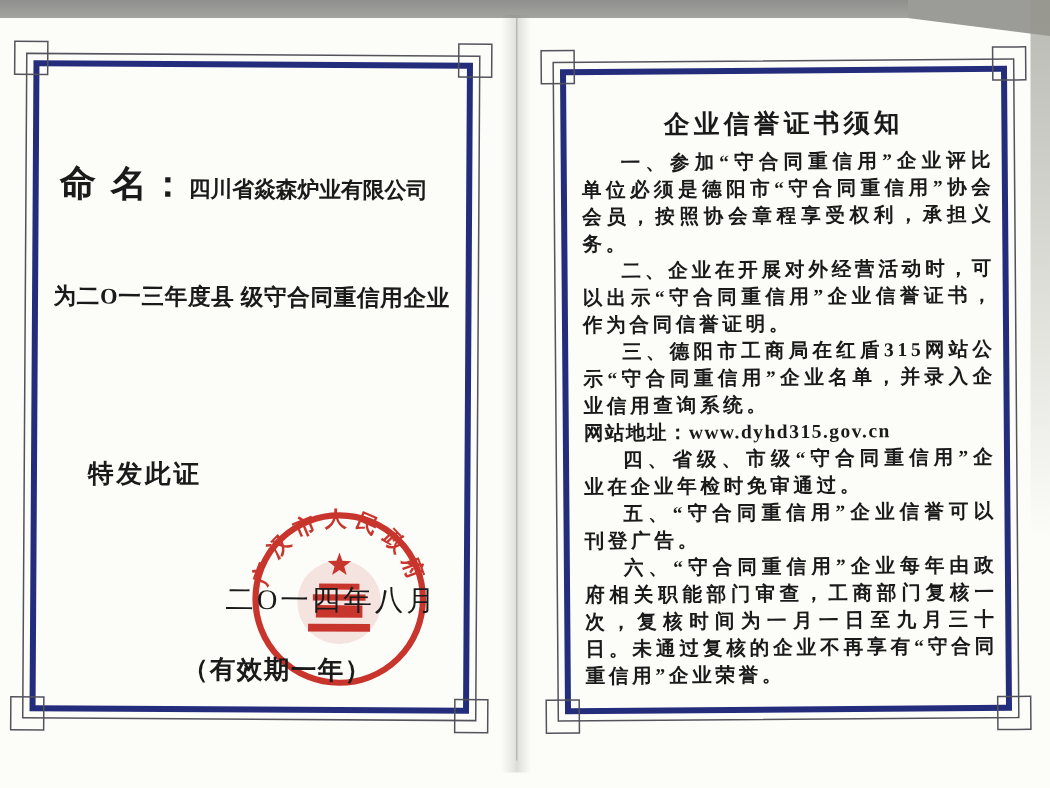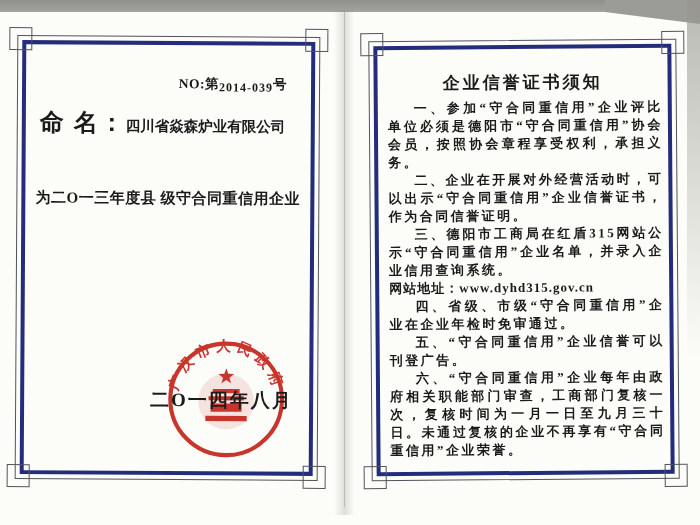--- a/index.html
+++ b/index.html
@@ -36,21 +36,21 @@
   .name-line{position:absolute;left:22px;top:70px;white-space:nowrap;}
   .name-label{font-size:24px;font-weight:700;letter-spacing:2px;}
   .company{font-size:14.5px;font-weight:700;margin-top:36px;}
   .award{position:absolute;left:8px;right:8px;top:152px;text-align:center;
     font-size:15px;font-weight:700;letter-spacing:.5px;white-space:nowrap;}
   .issue{position:absolute;left:42px;top:268px;font-size:17px;font-weight:700;letter-spacing:2px;}
   .seal{position:absolute;left:148px;top:300px;width:124px;height:124px;}
   .seal-ring{fill:none;stroke:#c8352d;stroke-width:4;}
   .seal-text{fill:#c8352d;font-size:14px;font-weight:700;letter-spacing:5px;}
   .seal-emblem{fill:#c8352d;}
-  .date-line{position:absolute;left:134px;top:350px;font-size:19px;font-weight:700;letter-spacing:2px;white-space:nowrap;}
+  .date-line{position:absolute;left:134px;top:350px;font-size:19px;font-weight:400;letter-spacing:2px;white-space:nowrap;}
   .validity{position:absolute;left:106px;top:398px;font-size:17px;font-weight:700;letter-spacing:1px;white-space:nowrap;}
 
   
   .notice-title{position:absolute;left:0;right:0;top:30px;text-align:center;
     font-size:17px;font-weight:700;letter-spacing:3px;}
   .notice-body{position:absolute;left:18px;right:13px;top:58px;}
   .para{margin:0;text-indent:2em;text-align:justify;text-align-last:left;
     font-size:13px;font-weight:700;line-height:18px;letter-spacing:2.5px;word-break:break-all;}
   .para.no-indent{text-indent:0;letter-spacing:1px;}
 </style>
@@ -65,48 +65,47 @@
   <div class="crease"></div>
   <div class="crease-line"></div>
 
   <div class="page left">
     <div class="navy-border"></div>
     <div class="corner c-tl"></div>
     <div class="corner c-tr"></div>
     <div class="corner c-bl"></div>
     <div class="corner c-br"></div>
 
-    <div class="cert-no">
-      <span>NO:第</span><span class="num">2014-039</span><span>号</span>
-    </div>
 
     <div class="name-line">
       <span class="name-label">命 名：</span><span class="company">四川省焱森炉业有限公司</span>
     </div>
 
     <div class="award">为二O一三年度县 级守合同重信用企业</div>
 
+    <div class="issue">特发此证</div>
 
     <svg class="seal" viewBox="0 0 120 120" aria-hidden="true">
       <circle class="seal-ring" cx="60" cy="60" r="54"></circle>
       <circle cx="60" cy="62" r="27" fill="#c8352d" opacity="0.12"></circle>
       <path id="sealArc" d="M 13,60 A 47,47 0 1 1 107,60" fill="none"></path>
       <text class="seal-text">
         <textPath href="#sealArc" startOffset="50%" text-anchor="middle">广汉市人民政府</textPath>
       </text>
       <g class="seal-emblem">
         <polygon transform="translate(60,38)" points="0,-8 -1.9,-2.7 -7.6,-2.5 -3.1,1 -4.7,6.5 0,3.3 4.7,6.5 3.1,1 7.6,-2.5 1.9,-2.7"></polygon>
         <rect x="47" y="50" width="26" height="4"></rect>
         <rect x="43" y="57" width="34" height="4"></rect>
         <rect x="45" y="64" width="30" height="8"></rect>
         <rect x="40" y="76" width="40" height="5"></rect>
       </g>
     </svg>
 
     <div class="date-line">二O一四年八月</div>
+    <div class="validity">（有效期一年）</div>
   </div>
 
   <div class="page right">
     <div class="navy-border"></div>
     <div class="corner c-tl"></div>
     <div class="corner c-tr"></div>
     <div class="corner c-bl"></div>
     <div class="corner c-br"></div>
 
     <div class="notice-title">企业信誉证书须知</div>

